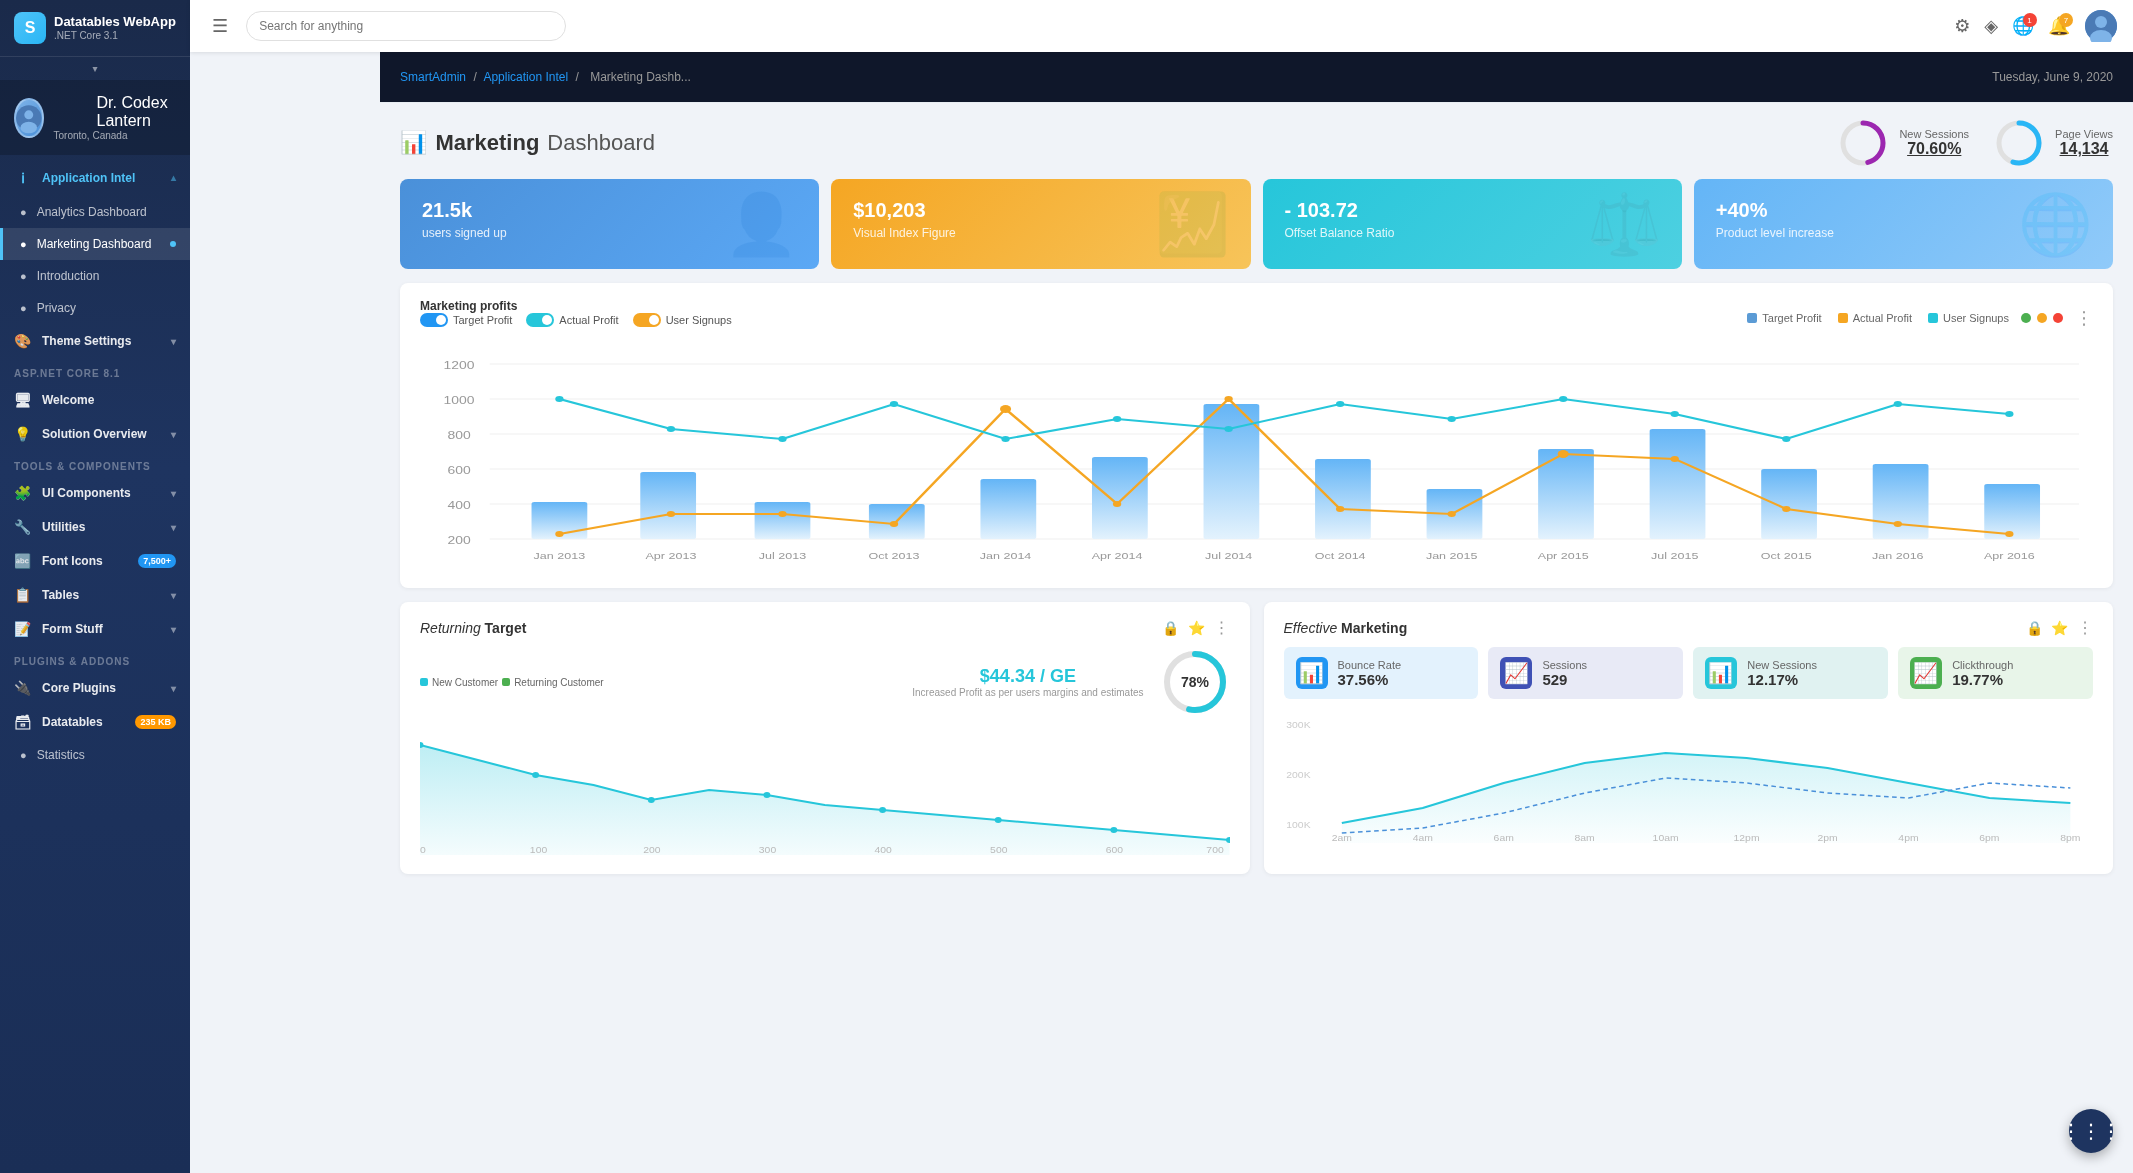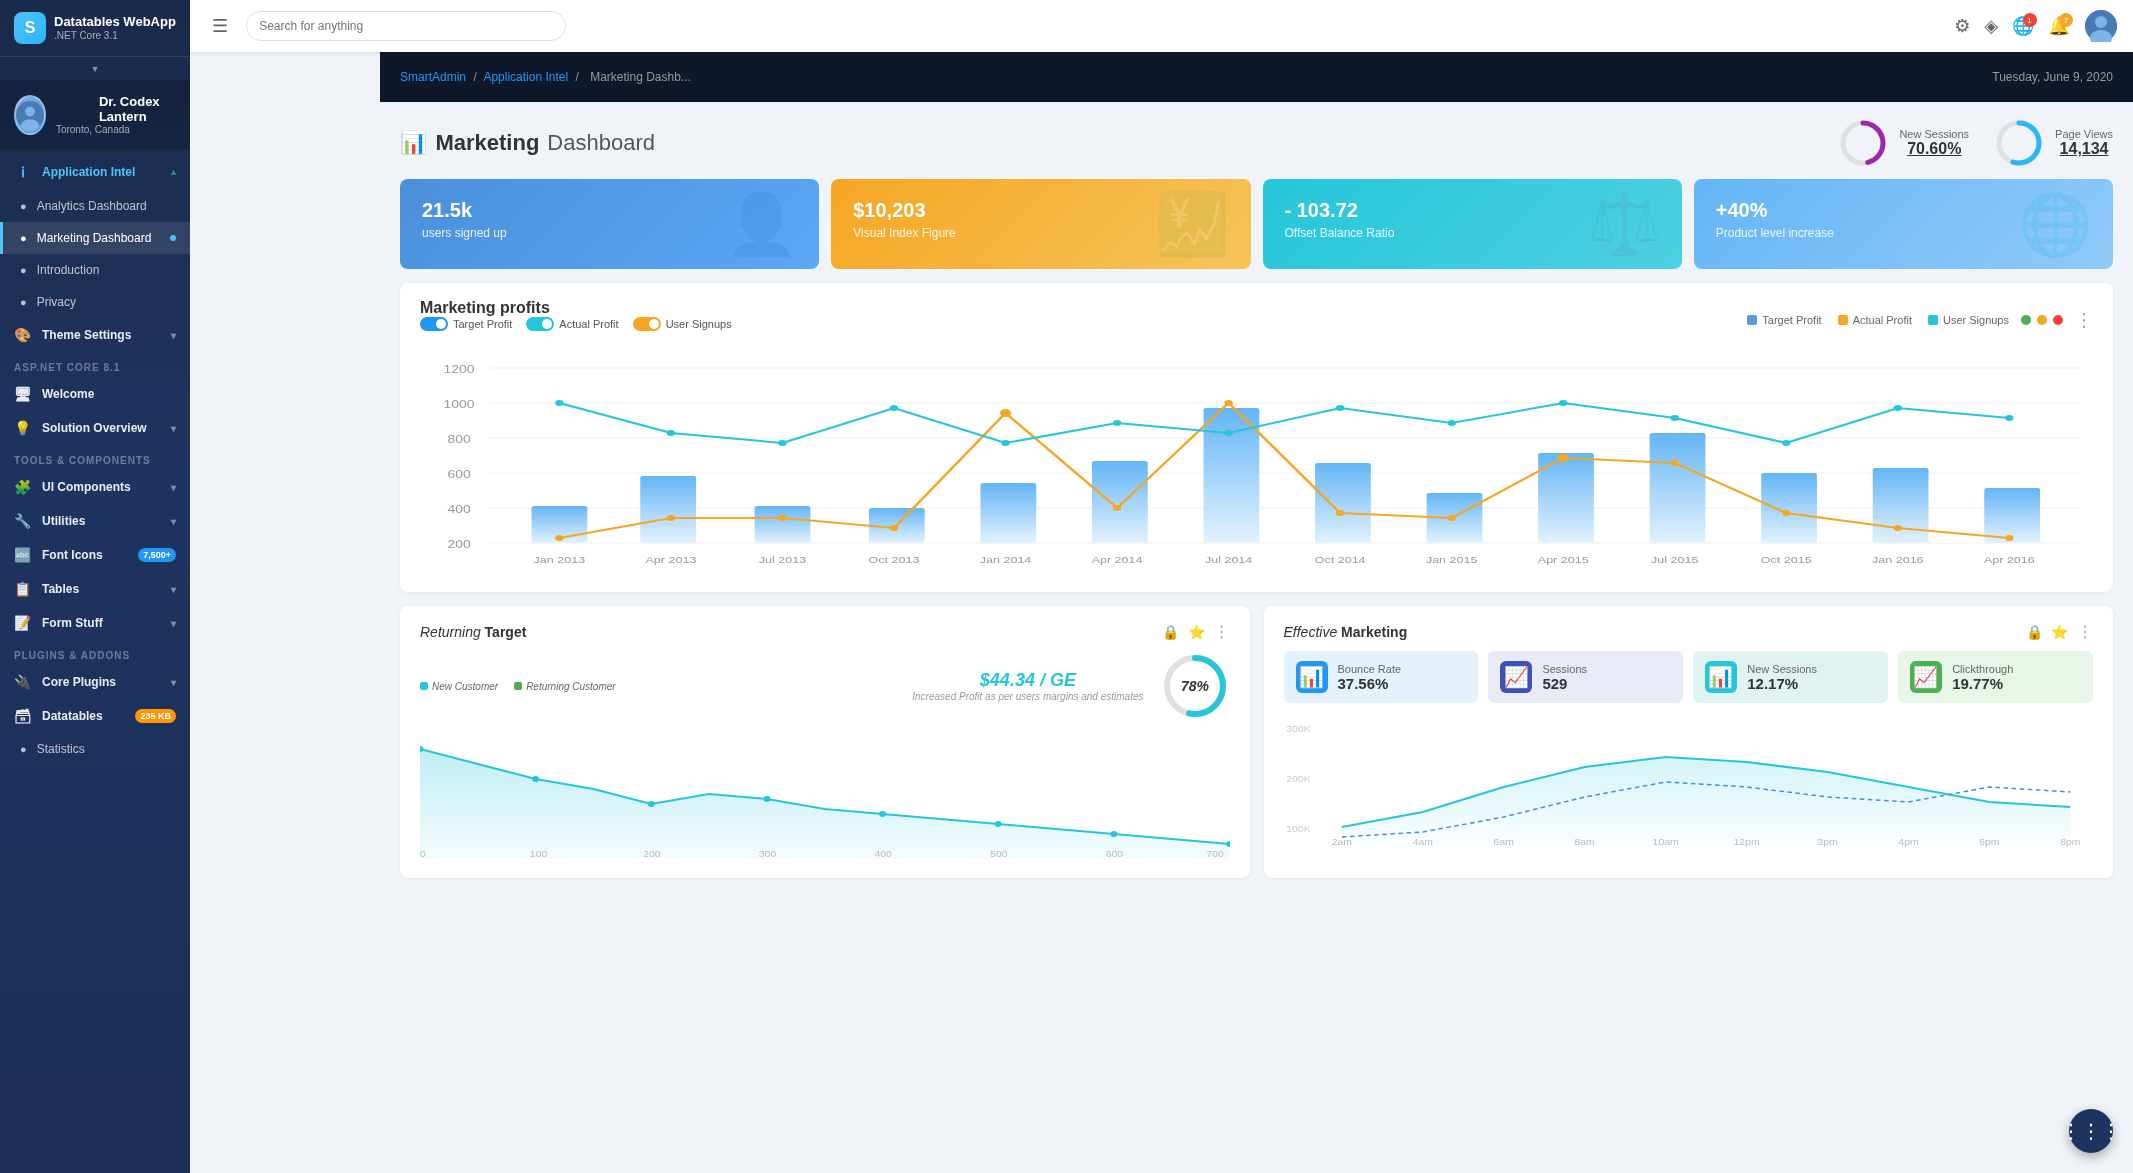--- a/index.html
+++ b/index.html
@@ -41,21 +41,21 @@
       margin-bottom: 4px;
     }
     .user-avatar {
       width: 40px; height: 40px; border-radius: 50%;
       background: linear-gradient(135deg, #7eb3e8, #4a90d9);
       display: flex; align-items: center; justify-content: center;
       font-size: 16px; color: #fff; font-weight: bold;
       border: 2px solid rgba(255,255,255,0.3);
       overflow: hidden;
     }
-    .user-info .name { font-size: 13px; font-weight: 700; margin-left: 43px; }
+    .user-info .name { font-size: 16px; font-weight: 400; margin-left: 43px; }
     .user-info .location { font-size: 10px; opacity: 0.6; }
 
     .sidebar-nav-item {
       padding: 9px 14px 9px 20px;
       cursor: pointer;
       display: flex; align-items: center; gap: 10px;
       font-size: 12px;
       color: rgba(255,255,255,0.7);
       transition: background 0.15s;
       position: relative;
@@ -191,21 +191,21 @@
       background: #fff;
       border-radius: 8px;
       padding: 16px 20px;
       margin-bottom: 14px;
       box-shadow: 0 1px 4px rgba(0,0,0,0.06);
     }
     .chart-card-header {
       display: flex; align-items: center; justify-content: space-between;
       margin-bottom: 12px;
     }
-    .chart-title { font-size: 16px; font-weight: 600; color: #333; }
+    .chart-title { font-size: 12px; font-weight: 600; color: #333; }
     .chart-legend { display: flex; gap: 16px; align-items: center; font-size: 11px; color: #666; }
     .legend-item { display: flex; align-items: center; gap: 5px; }
     .legend-dot { width: 10px; height: 10px; border-radius: 2px; }
     .toggle-group { display: flex; gap: 14px; align-items: center; margin-bottom: 10px; }
     .toggle-item { display: flex; align-items: center; gap: 5px; font-size: 11px; color: #555; }
     .toggle-pill {
       width: 28px; height: 14px; border-radius: 7px;
       position: relative; cursor: pointer;
     }
     .toggle-pill::after {
@@ -251,21 +251,21 @@
     .metric-box-text .mlabel { font-size: 11px; color: #666; }
     .metric-box-text .mvalue { font-size: 15px; font-weight: 700; color: #333; }
 
     
     .gauge-wrap { display: flex; flex-direction: column; align-items: center; justify-content: center; }
 
     
     .returning-info { display: flex; flex-direction: column; align-items: center; justify-content: center; margin: 8px 0; }
     .returning-amount { font-size: 18px; font-weight: 700; color: #26c6da; }
     .returning-sub { font-size: 10px; color: #999; text-align: center; }
-    .legend-small { display: flex; gap: 16px; margin-bottom: 8px; font-size: 10px; color: #666; font-style: italic; }
+    .legend-small { display: flex; gap: 4px; margin-bottom: 8px; font-size: 10px; color: #666; }
     .legend-small-item { display: flex; align-items: center; gap: 4px; }
     .legend-small-dot { width: 8px; height: 8px; border-radius: 2px; }
     .ls-teal { background: #26c6da; }
     .ls-green { background: #4caf50; }
 
     
     .fab {
       position: fixed; bottom: 20px; right: 20px;
       width: 44px; height: 44px; border-radius: 50%;
       background: #1e3460; color: #fff;

